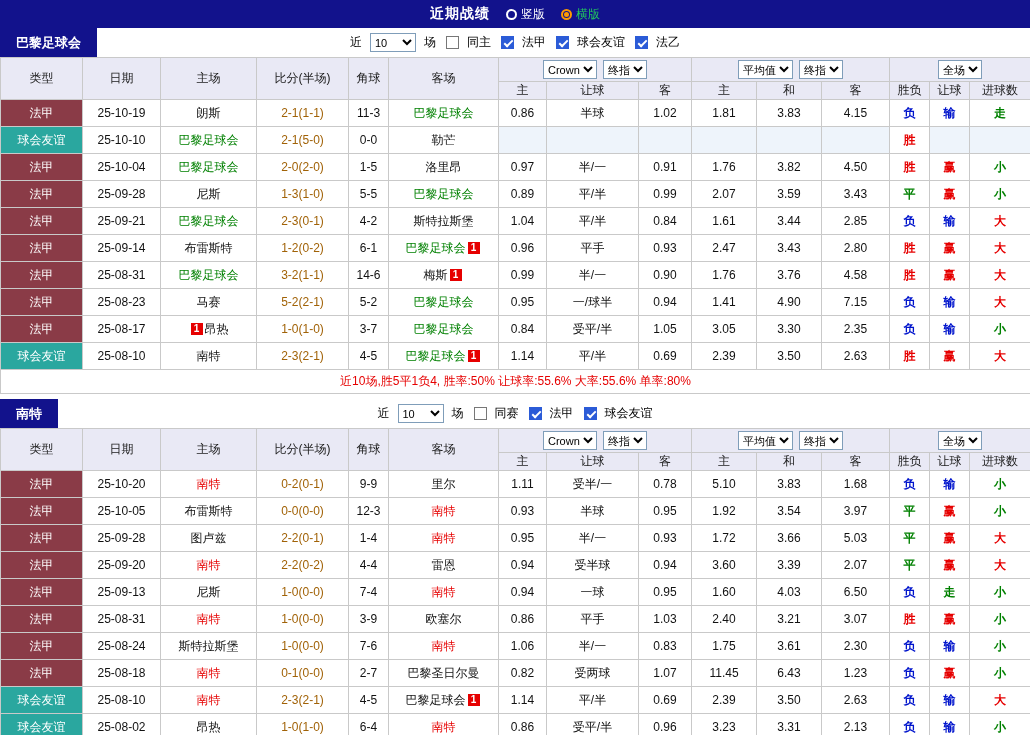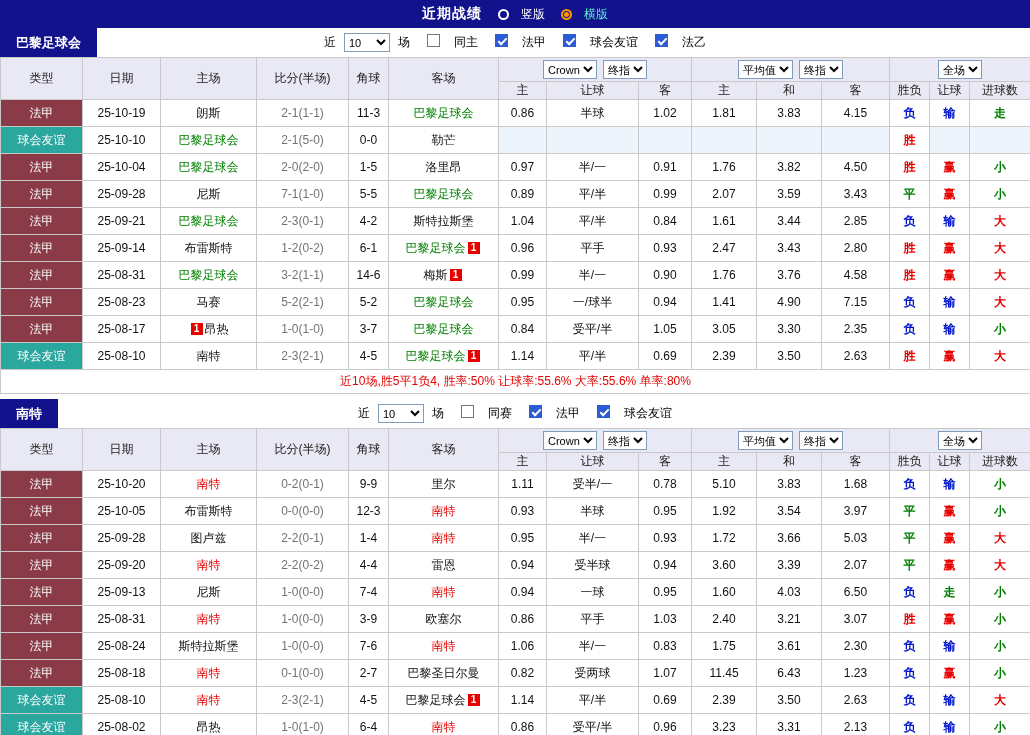--- a/index.html
+++ b/index.html
@@ -1,50 +1,50 @@
 <!DOCTYPE html>
 <html><head>
 <meta charset="utf-8">
 <style>
   html,body{margin:0;padding:0}
   body{width:1030px;background:#fff;font-family:"Liberation Sans","DejaVu Sans",sans-serif;}
 
   
   .topbar{height:28px;background:#12128c;display:flex;align-items:center;justify-content:center;gap:16px}
   .topbar-title{color:#fff;font-weight:bold;font-size:14px;letter-spacing:1px}
-  .radio-opt{display:inline-flex;align-items:center;gap:12px;color:#fff;font-size:12px;cursor:pointer}
+  .radio-opt{display:inline-flex;align-items:center;gap:4px;color:#fff;font-size:12px;cursor:pointer}
   .radio{width:11px;height:11px;border:2px solid #fff;border-radius:50%;position:relative;display:inline-block;box-sizing:border-box;background:transparent}
-  .radio-opt.selected{color:#5eead4}
+  .radio-opt.selected{color:#22c55e}
   .radio-opt.selected .radio{border-color:#ff9900}
   .radio-opt.selected .radio::after{content:"";position:absolute;left:1px;top:1px;right:1px;bottom:1px;background:#ff9900;border-radius:50%}
 
   
   .section + .section{margin-top:5px}
   .section-bar{position:relative;height:29px;background:#fff}
   .team-title{position:absolute;left:0;top:0;height:29px;background:#12128c;color:#fff;font-size:13px;font-weight:bold;display:flex;align-items:center;padding:0 16px}
   .filters{height:29px;display:flex;align-items:center;justify-content:center;gap:5px;font-size:12px;color:#000}
-  .cb{display:inline-flex;gap:14px;cursor:pointer;margin-left:12px}
+  .cb{display:inline-flex;align-items:center;gap:8px;cursor:pointer;margin-left:5px}
   .cbbox{width:13px;height:13px;border:1px solid #777;background:#fff;display:inline-block;position:relative;box-sizing:border-box}
   .cbbox.checked{background:#2b5bd7;border-color:#2b5bd7}
   .cbbox.checked::after{content:"";position:absolute;left:4px;top:1px;width:3px;height:7px;border:solid #fff;border-width:0 2px 2px 0;transform:rotate(45deg)}
 
   select{font-size:11px;height:19px;border:1px solid #7f9db9;background:#fff;font-family:inherit;margin:0 3px;vertical-align:middle}
   .count-select{width:46px}
 
   
   table{width:1030px;border-collapse:collapse;table-layout:fixed}
   th,td{border:1px solid #c9c9c9;text-align:center;white-space:nowrap;overflow:hidden;padding:0}
   thead th{background:#e9e9f5;color:#1a1a1a;font-weight:normal;font-size:12px}
   tr.h1 th{height:23px}
   tr.h2 th{height:16px}
   tbody td{height:26px;font-size:12px;color:#111}
   td.type{color:#fff;font-size:12px}
   .type-ligue1{background:#8a3b47}
   .type-friendly{background:#2aa79f}
-  td.score{color:#737373}
+  td.score{color:#a16207}
   .team-green{color:#008000}
   .team-red{color:#e60000}
   .badge{display:inline-block;width:12px;height:12px;line-height:12px;background:#e60000;color:#fff;font-size:10px;font-weight:bold;margin:0 2px;vertical-align:1px}
   td.oc{font-weight:bold}
   td.oc-red{color:#e60000}
   td.oc-green{color:#008000}
   td.oc-blue{color:#0014cc}
   td.empty{background:#eef4fb}
   td.summary{height:23px;color:#e60000;font-size:12px}
 </style>
@@ -180,21 +180,21 @@
             <td class="odds">3.82</td>
             <td class="odds">4.50</td>
             <td class="oc oc-red">胜</td>
             <td class="oc oc-red">赢</td>
             <td class="oc oc-green">小</td>
           </tr>
           <tr>
             <td class="type type-ligue1">法甲</td>
             <td class="date">25-09-28</td>
             <td class="team"><span class="">尼斯</span></td>
-            <td class="score">7-1(1-0)</td>
+            <td class="score">1-3(1-0)</td>
             <td class="corner">5-5</td>
             <td class="team"><span class="team-green">巴黎足球会</span></td>
             <td class="odds">0.89</td>
             <td class="odds">平/半</td>
             <td class="odds">0.99</td>
             <td class="odds">2.07</td>
             <td class="odds">3.59</td>
             <td class="odds">3.43</td>
             <td class="oc oc-green">平</td>
             <td class="oc oc-red">赢</td>

